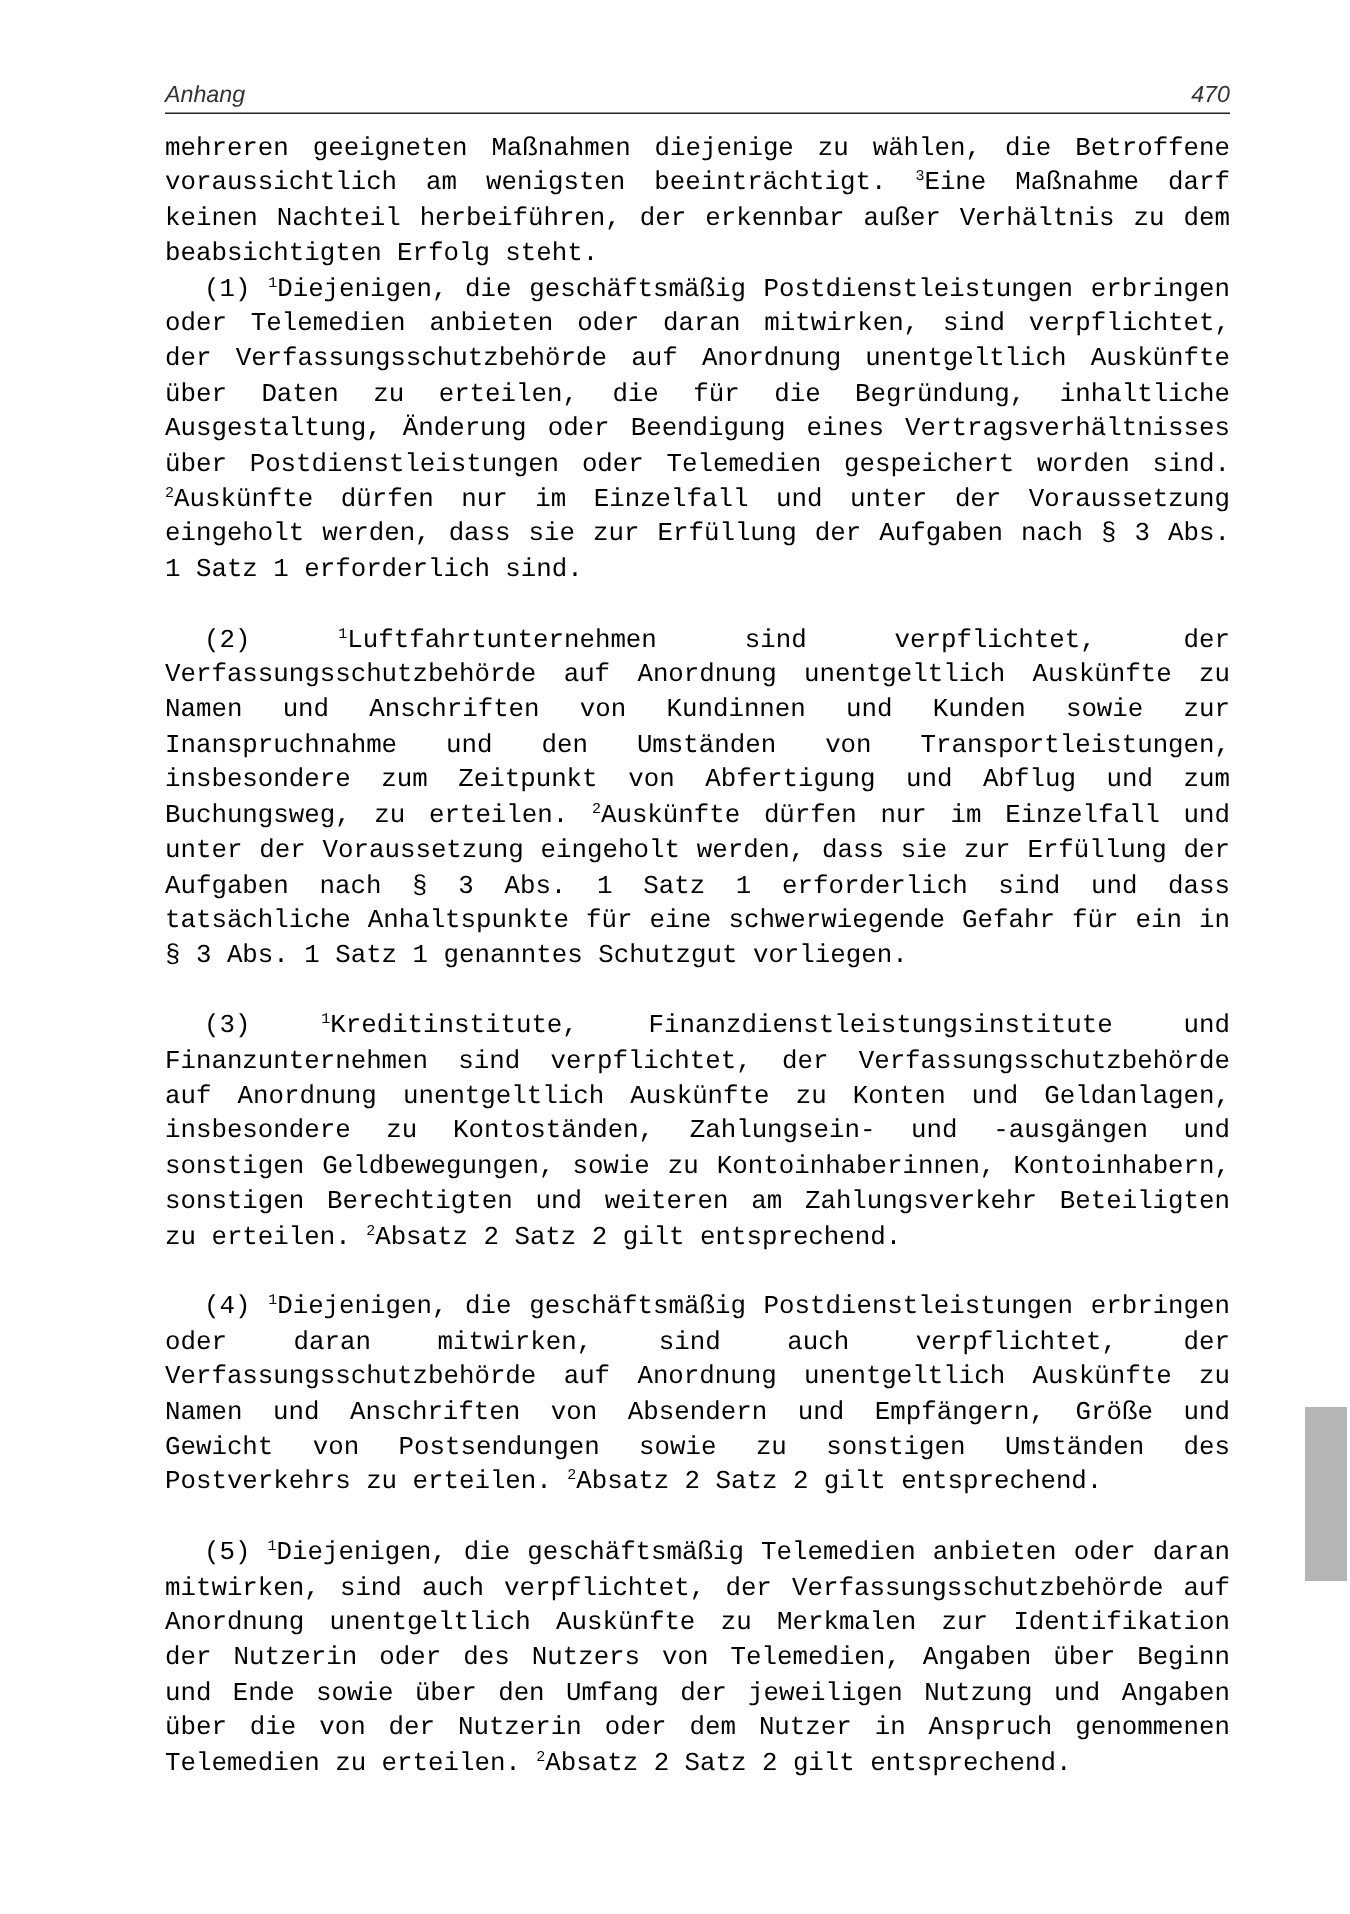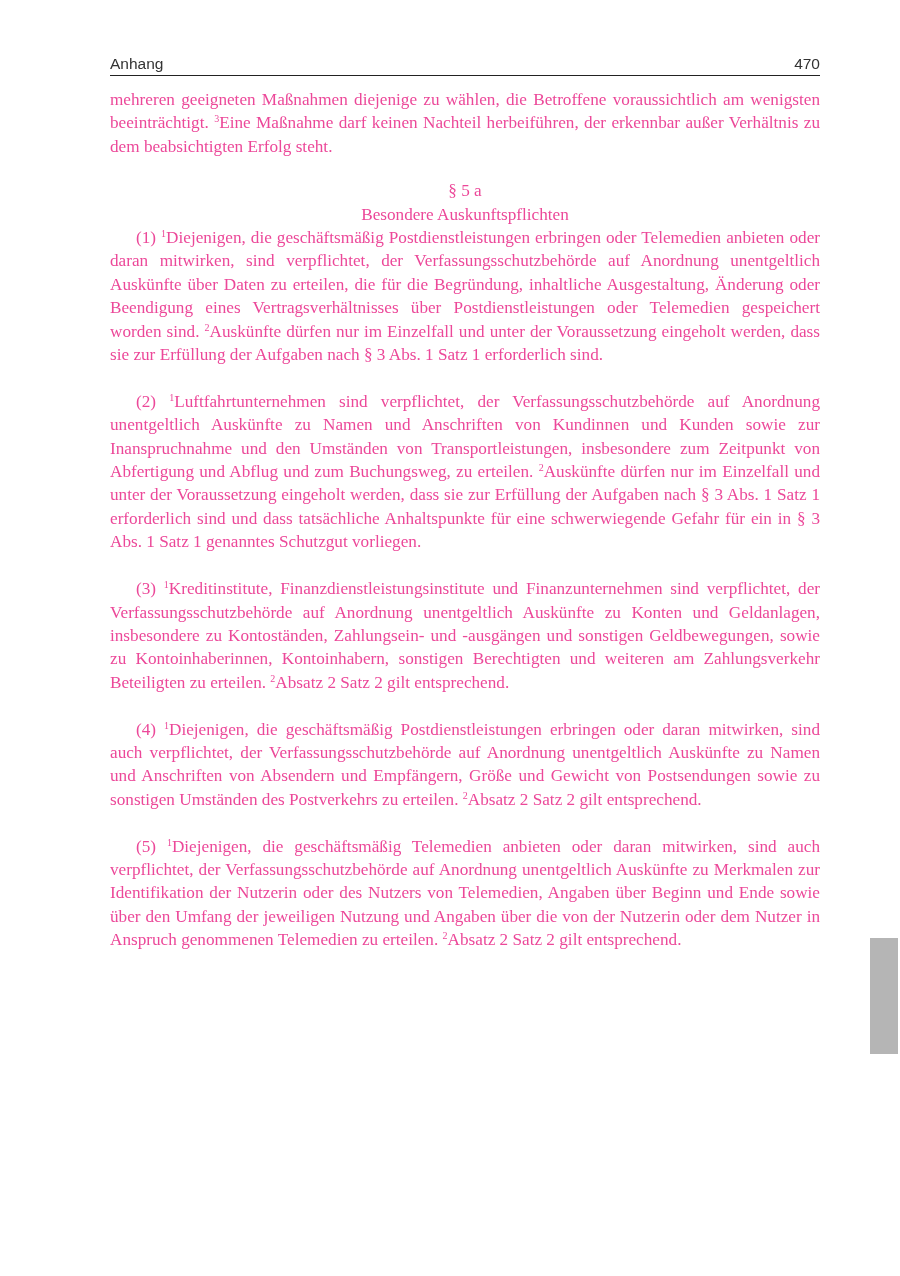--- a/index.html
+++ b/index.html
@@ -3,26 +3,26 @@
 <meta charset="utf-8">
 <style>
   html, body { margin: 0; padding: 0; background: #ffffff; }
   body { width: 900px; height: 1276px; position: relative; overflow: hidden; }
   .page { position: absolute; left: 0; top: 0; width: 900px; height: 1276px; background: #fff; }
   .running-head {
     position: absolute; left: 110px; top: 52px; width: 710px; height: 24px;
     border-bottom: 1.5px solid #222;
     font-family: "Liberation Sans", sans-serif; font-size: 15.5px; color: #333;
     display: flex; justify-content: space-between; align-items: flex-end;
-    padding-bottom: 2px; box-sizing: border-box;
+    padding-bottom: 2px; box-sizing: border-box; font-style: italic;
   }
   .body-text {
     position: absolute; left: 110px; top: 88px; width: 710px;
-    font-family: Liberation Serif, serif; font-size: 17.2px; line-height: 23.4px;
-    color: #ec4899; text-align: justify; hyphens: manual;
+    font-family: Liberation Mono, monospace; font-size: 17.2px; line-height: 23.4px;
+    color: #000000; text-align: justify; hyphens: manual;
   }
   .body-text p { margin: 0; }
   .para { text-indent: 26px; }
   .gap { height: 23.4px; }
   .heading { text-align: center; }
   .heading .sec { margin-top: 21px; }
   sup { font-size: 10px; vertical-align: 6px; line-height: 0; }
   .thumb-tab {
     position: absolute; left: 870px; top: 938px; width: 28px; height: 116px;
     background: #b5b5b5;
@@ -36,24 +36,20 @@
 
   <div class="running-head">
     <span>Anhang</span>
     <span>470</span>
   </div>
 
   <div class="body-text">
 
     <p><span>mehreren geeigneten Maßnahmen diejenige zu wählen, die Betroffene voraussichtlich am wenigsten beeinträchtigt. </span><sup>3</sup><span>Eine Maßnahme darf keinen Nachteil herbeiführen, der erkennbar außer Verhältnis zu dem beabsichtigten Erfolg steht.</span></p>
 
-    <div class="heading">
-      <p class="sec">§ 5 a</p>
-      <p>Besondere Auskunftspflichten</p>
-    </div>
 
     <p class="para"><span class="para-num">(1) </span><sup>1</sup><span>Diejenigen, die geschäftsmäßig Postdienstleistungen erbringen oder Telemedien anbieten oder daran mitwirken, sind verpflichtet, der Verfassungsschutzbehörde auf Anordnung unentgeltlich Auskünfte über Daten zu erteilen, die für die Begründung, inhaltliche Ausgestaltung, Änderung oder Beendigung eines Vertragsverhältnisses über Postdienstleistungen oder Telemedien gespeichert worden sind. </span><sup>2</sup><span>Auskünfte dürfen nur im Einzelfall und unter der Voraussetzung eingeholt werden, dass sie zur Erfüllung der Aufgaben nach § 3 Abs. 1 Satz 1 erforderlich sind.</span></p>
     <div class="gap"></div>
 
     <p class="para"><span class="para-num">(2) </span><sup>1</sup><span>Luftfahrtunternehmen sind verpflichtet, der Verfassungsschutzbehörde auf Anordnung unentgeltlich Auskünfte zu Namen und Anschriften von Kundinnen und Kunden sowie zur Inanspruchnahme und den Umständen von Transportleistungen, insbesondere zum Zeitpunkt von Abfertigung und Abflug und zum Buchungsweg, zu erteilen. </span><sup>2</sup><span>Auskünfte dürfen nur im Einzelfall und unter der Voraussetzung eingeholt werden, dass sie zur Erfüllung der Aufgaben nach § 3 Abs. 1 Satz 1 erforderlich sind und dass tatsächliche Anhaltspunkte für eine schwerwiegende Gefahr für ein in § 3 Abs. 1 Satz 1 genanntes Schutzgut vorliegen.</span></p>
     <div class="gap"></div>
 
     <p class="para"><span class="para-num">(3) </span><sup>1</sup><span>Kreditinstitute, Finanzdienstleistungsinstitute und Finanzunternehmen sind verpflichtet, der Verfassungsschutzbehörde auf Anordnung unentgeltlich Auskünfte zu Konten und Geldanlagen, insbesondere zu Kontoständen, Zahlungsein- und -ausgängen und sonstigen Geldbewegungen, sowie zu Kontoinhaberinnen, Kontoinhabern, sonstigen Berechtigten und weiteren am Zahlungsverkehr Beteiligten zu erteilen. </span><sup>2</sup><span>Absatz 2 Satz 2 gilt entsprechend.</span></p>
     <div class="gap"></div>
 

